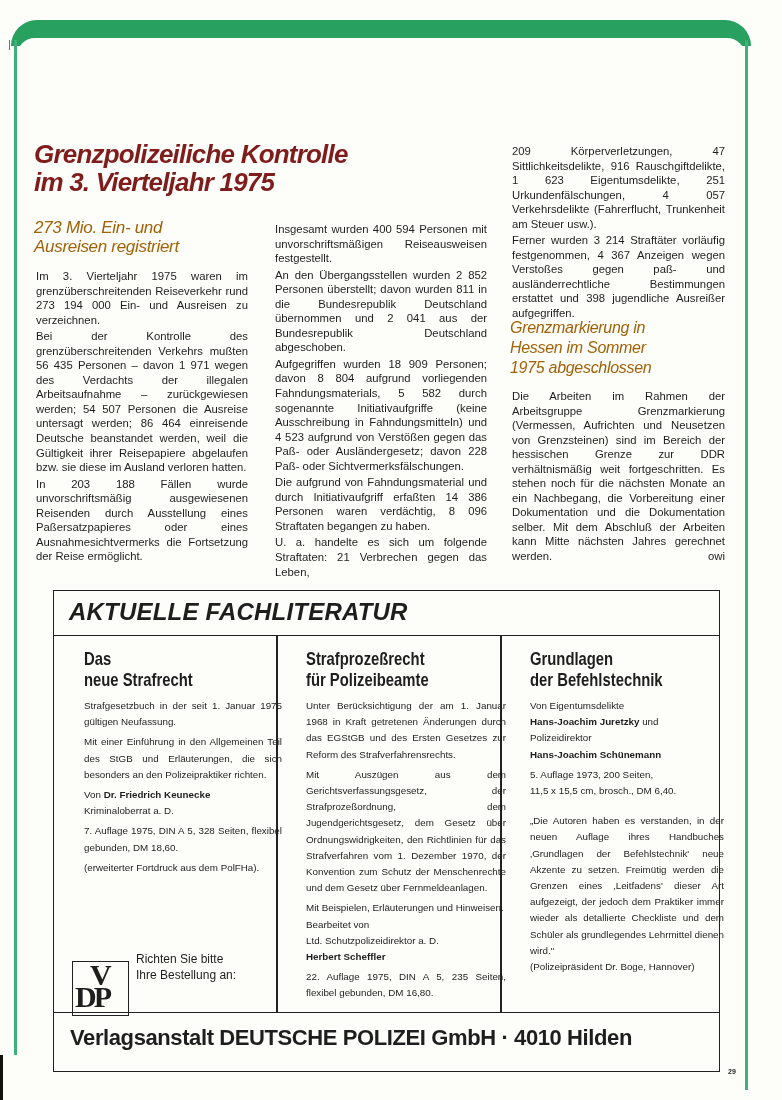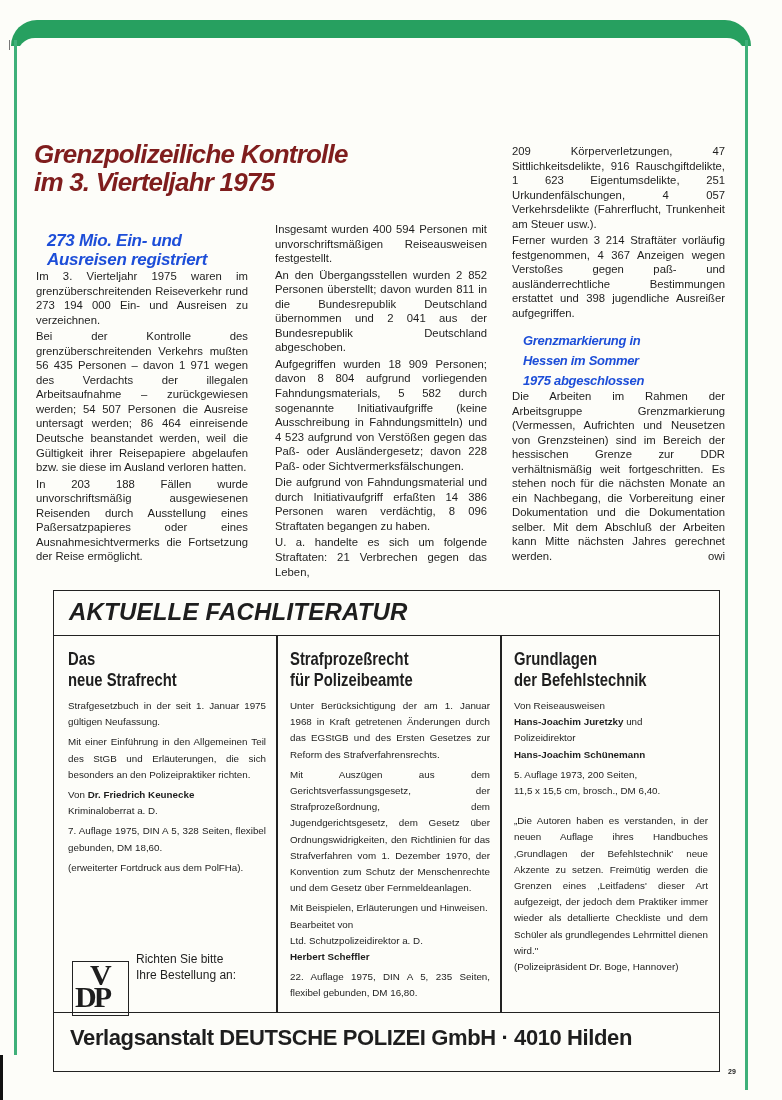--- a/index.html
+++ b/index.html
@@ -6,32 +6,32 @@
   body{width:782px;height:1100px;background:#fdfdf9;position:relative;overflow:hidden;font-family:"Liberation Sans",sans-serif;color:#1e1e1e;}
   .frame-top{position:absolute;left:11px;top:20px;width:740px;height:26px;background:#27a060;border-radius:26px 26px 0 0;}
   .frame-inner{position:absolute;left:17px;top:38px;width:728px;height:30px;background:#fdfdf9;border-radius:18px 18px 0 0;}
   .frame-left{position:absolute;left:14px;top:40px;width:3px;height:1015px;background:#3fb07a;}
   .frame-right{position:absolute;left:745px;top:40px;width:3px;height:1050px;background:#3fb07a;}
   .left-edge-mark{position:absolute;left:0;top:1055px;width:3px;height:45px;background:#111;}
   .page-no{position:absolute;left:728px;top:1068px;font-size:7px;font-weight:bold;}
   .scan-mark{position:absolute;left:9px;top:40px;width:1px;height:10px;background:#777;}
 
   h1.main{position:absolute;left:34px;top:140px;margin:0;font-size:26px;line-height:28px;font-weight:900;font-style:italic;letter-spacing:-0.8px;color:#7f1d1d;}
-  h2.sub{position:absolute;margin:13px;font-size:17px;line-height:19px;font-weight:700;font-style:italic;letter-spacing:-0.3px;color:#1d4ed8;}
+  h2.sub{position:absolute;margin:0;font-size:17px;line-height:19px;font-weight:400;font-style:italic;letter-spacing:-0.3px;color:#a16207;}
   .col{position:absolute;font-size:11.3px;line-height:14.55px;text-align:justify;}
   .col p{margin:2px;}
   .sig{float:right;}
 
   .box{position:absolute;left:53px;top:590px;width:667px;height:482px;border:1.5px solid #222;box-sizing:border-box;}
   .box-title{position:absolute;left:0;top:0;width:100%;height:45px;border-bottom:1.5px solid #222;box-sizing:border-box;}
   .box-title span{position:absolute;left:15px;top:7px;font-size:24px;font-weight:bold;letter-spacing:0.2px;font-style:italic;}
   .vline{position:absolute;top:45px;width:1.5px;height:377px;background:#222;}
   .box-foot{position:absolute;left:0;top:421px;width:100%;height:59px;border-top:1.5px solid #222;box-sizing:border-box;}
   .box-foot span{position:absolute;left:16px;top:12px;font-size:22px;font-weight:bold;letter-spacing:-0.4px;}
-  .book{position:absolute;top:57px;font-size:9.8px;line-height:16.2px;text-align:justify;}
+  .book{position:absolute;top:57px;font-size:9.8px;line-height:16.2px;text-align:justify;margin-left:16px;}
   .book h3{margin:0 0 8px 0;font-family:"Liberation Sans Narrow","Liberation Sans",sans-serif;font-size:19px;line-height:21px;font-weight:bold;transform:scaleX(0.78);transform-origin:left;white-space:nowrap;}
   .book p{margin:0 0 4px 0;}
   .book b{font-weight:bold;}
   .logo{position:absolute;left:18px;top:370px;width:57px;height:55px;border:1.5px solid #222;box-sizing:border-box;font-family:"Liberation Serif",serif;font-weight:bold;}
   .logo .v{position:absolute;left:17px;top:-4px;font-size:30px;}
   .logo .d{position:absolute;left:2px;top:18px;font-size:30px;letter-spacing:-3px;}
   .order{position:absolute;left:82px;top:360px;font-size:12px;line-height:16px;}
 </style>
 </head>
 <body>
@@ -65,21 +65,21 @@
   <p>Aufgegriffen wurden 18 909 Personen; davon 8 804 aufgrund vorliegenden Fahndungsmaterials, 5 582 durch sogenannte Initiativaufgriffe (keine Ausschreibung in Fahndungsmitteln) und 4 523 aufgrund von Verstößen gegen das Paß- oder Ausländergesetz; davon 228 Paß- oder Sichtvermerksfälschungen.</p>
   <p>Die aufgrund von Fahndungsmaterial und durch Initiativaufgriff erfaßten 14 386 Personen waren verdächtig, 8 096 Straftaten begangen zu haben.</p>
   <p>U. a. handelte es sich um folgende Straftaten: 21 Verbrechen gegen das Leben,</p>
 </div>
 
 <div class="col" style="left:510px;top:142px;width:217px;">
   <p>209 Körperverletzungen, 47 Sittlichkeitsdelikte, 916 Rauschgiftdelikte, 1 623 Eigentumsdelikte, 251 Urkundenfälschungen, 4 057 Verkehrsdelikte (Fahrerflucht, Trunkenheit am Steuer usw.).</p>
   <p>Ferner wurden 3 214 Straftäter vorläufig festgenommen, 4 367 Anzeigen wegen Verstoßes gegen paß- und ausländerrechtliche Bestimmungen erstattet und 398 jugendliche Ausreißer aufgegriffen.</p>
 </div>
 
-<h2 class="sub" style="left:510px;top:318px;font-size:13px;line-height:20px;">
+<h2 class="sub" style="left:510px;top:318px;font-size:16px;line-height:20px;">
   <span>Grenzmarkierung in</span><br>
   <span>Hessen im Sommer</span><br>
   <span>1975 abgeschlossen</span>
 </h2>
 
 <div class="col" style="left:510px;top:387px;width:217px;">
   <p><span>Die Arbeiten im Rahmen der Arbeitsgruppe Grenzmarkierung (Vermessen, Aufrichten und Neusetzen von Grenzsteinen) sind im Bereich der hessischen Grenze zur DDR verhältnismäßig weit fortgeschritten. Es stehen noch für die nächsten Monate an ein Nachbegang, die Vorbereitung einer Dokumentation und die Dokumentation selber. Mit dem Abschluß der Arbeiten kann Mitte nächsten Jahres gerechnet werden.</span> <span class="sig">owi</span></p>
 </div>
 
 <div class="box">
@@ -105,21 +105,21 @@
     <p>Mit Auszügen aus dem Gerichtsverfassungsgesetz, der Strafprozeßordnung, dem Jugendgerichtsgesetz, dem Gesetz über Ordnungswidrigkeiten, den Richtlinien für das Strafverfahren vom 1. Dezember 1970, der Konvention zum Schutz der Menschenrechte und dem Gesetz über Fernmeldeanlagen.</p>
     <p style="margin:0;text-align:left;">Mit Beispielen, Erläuterungen und Hinweisen. Bearbeitet von</p>
     <p style="margin:0;">Ltd. Schutzpolizeidirektor a. D.</p>
     <p><b>Herbert Scheffler</b></p>
     <p>22. Auflage 1975, DIN A 5, 235 Seiten, flexibel gebunden, DM 16,80.</p>
   </div>
 
   <div class="book" style="left:460px;width:194px;">
     <h3><span>Grundlagen</span><br><span>der Befehlstechnik</span></h3>
     <p style="margin:0;text-align:left;">
-      <span>Von Reiseausweisen</span><br>
+      <span>Von Eigentumsdelikte</span><br>
       <b>Hans-Joachim Juretzky</b><span> und</span><br>
       <span>Polizeidirektor</span><br>
       <b>Hans-Joachim Schünemann</b>
     </p>
     <p style="margin:4px 0 14px 0;text-align:left;"><span>5. Auflage 1973, 200 Seiten,</span><br><span>11,5 x 15,5 cm, brosch., DM 6,40.</span></p>
     <p style="margin:0;">„Die Autoren haben es verstanden, in der neuen Auflage ihres Handbuches ‚Grundlagen der Befehlstechnik' neue Akzente zu setzen. Freimütig werden die Grenzen eines ‚Leitfadens' dieser Art aufgezeigt, der jedoch dem Praktiker immer wieder als detallierte Checkliste und dem Schüler als grundlegendes Lehrmittel dienen wird."</p>
     <p>(Polizeipräsident Dr. Boge, Hannover)</p>
   </div>
 
   <div class="logo">

